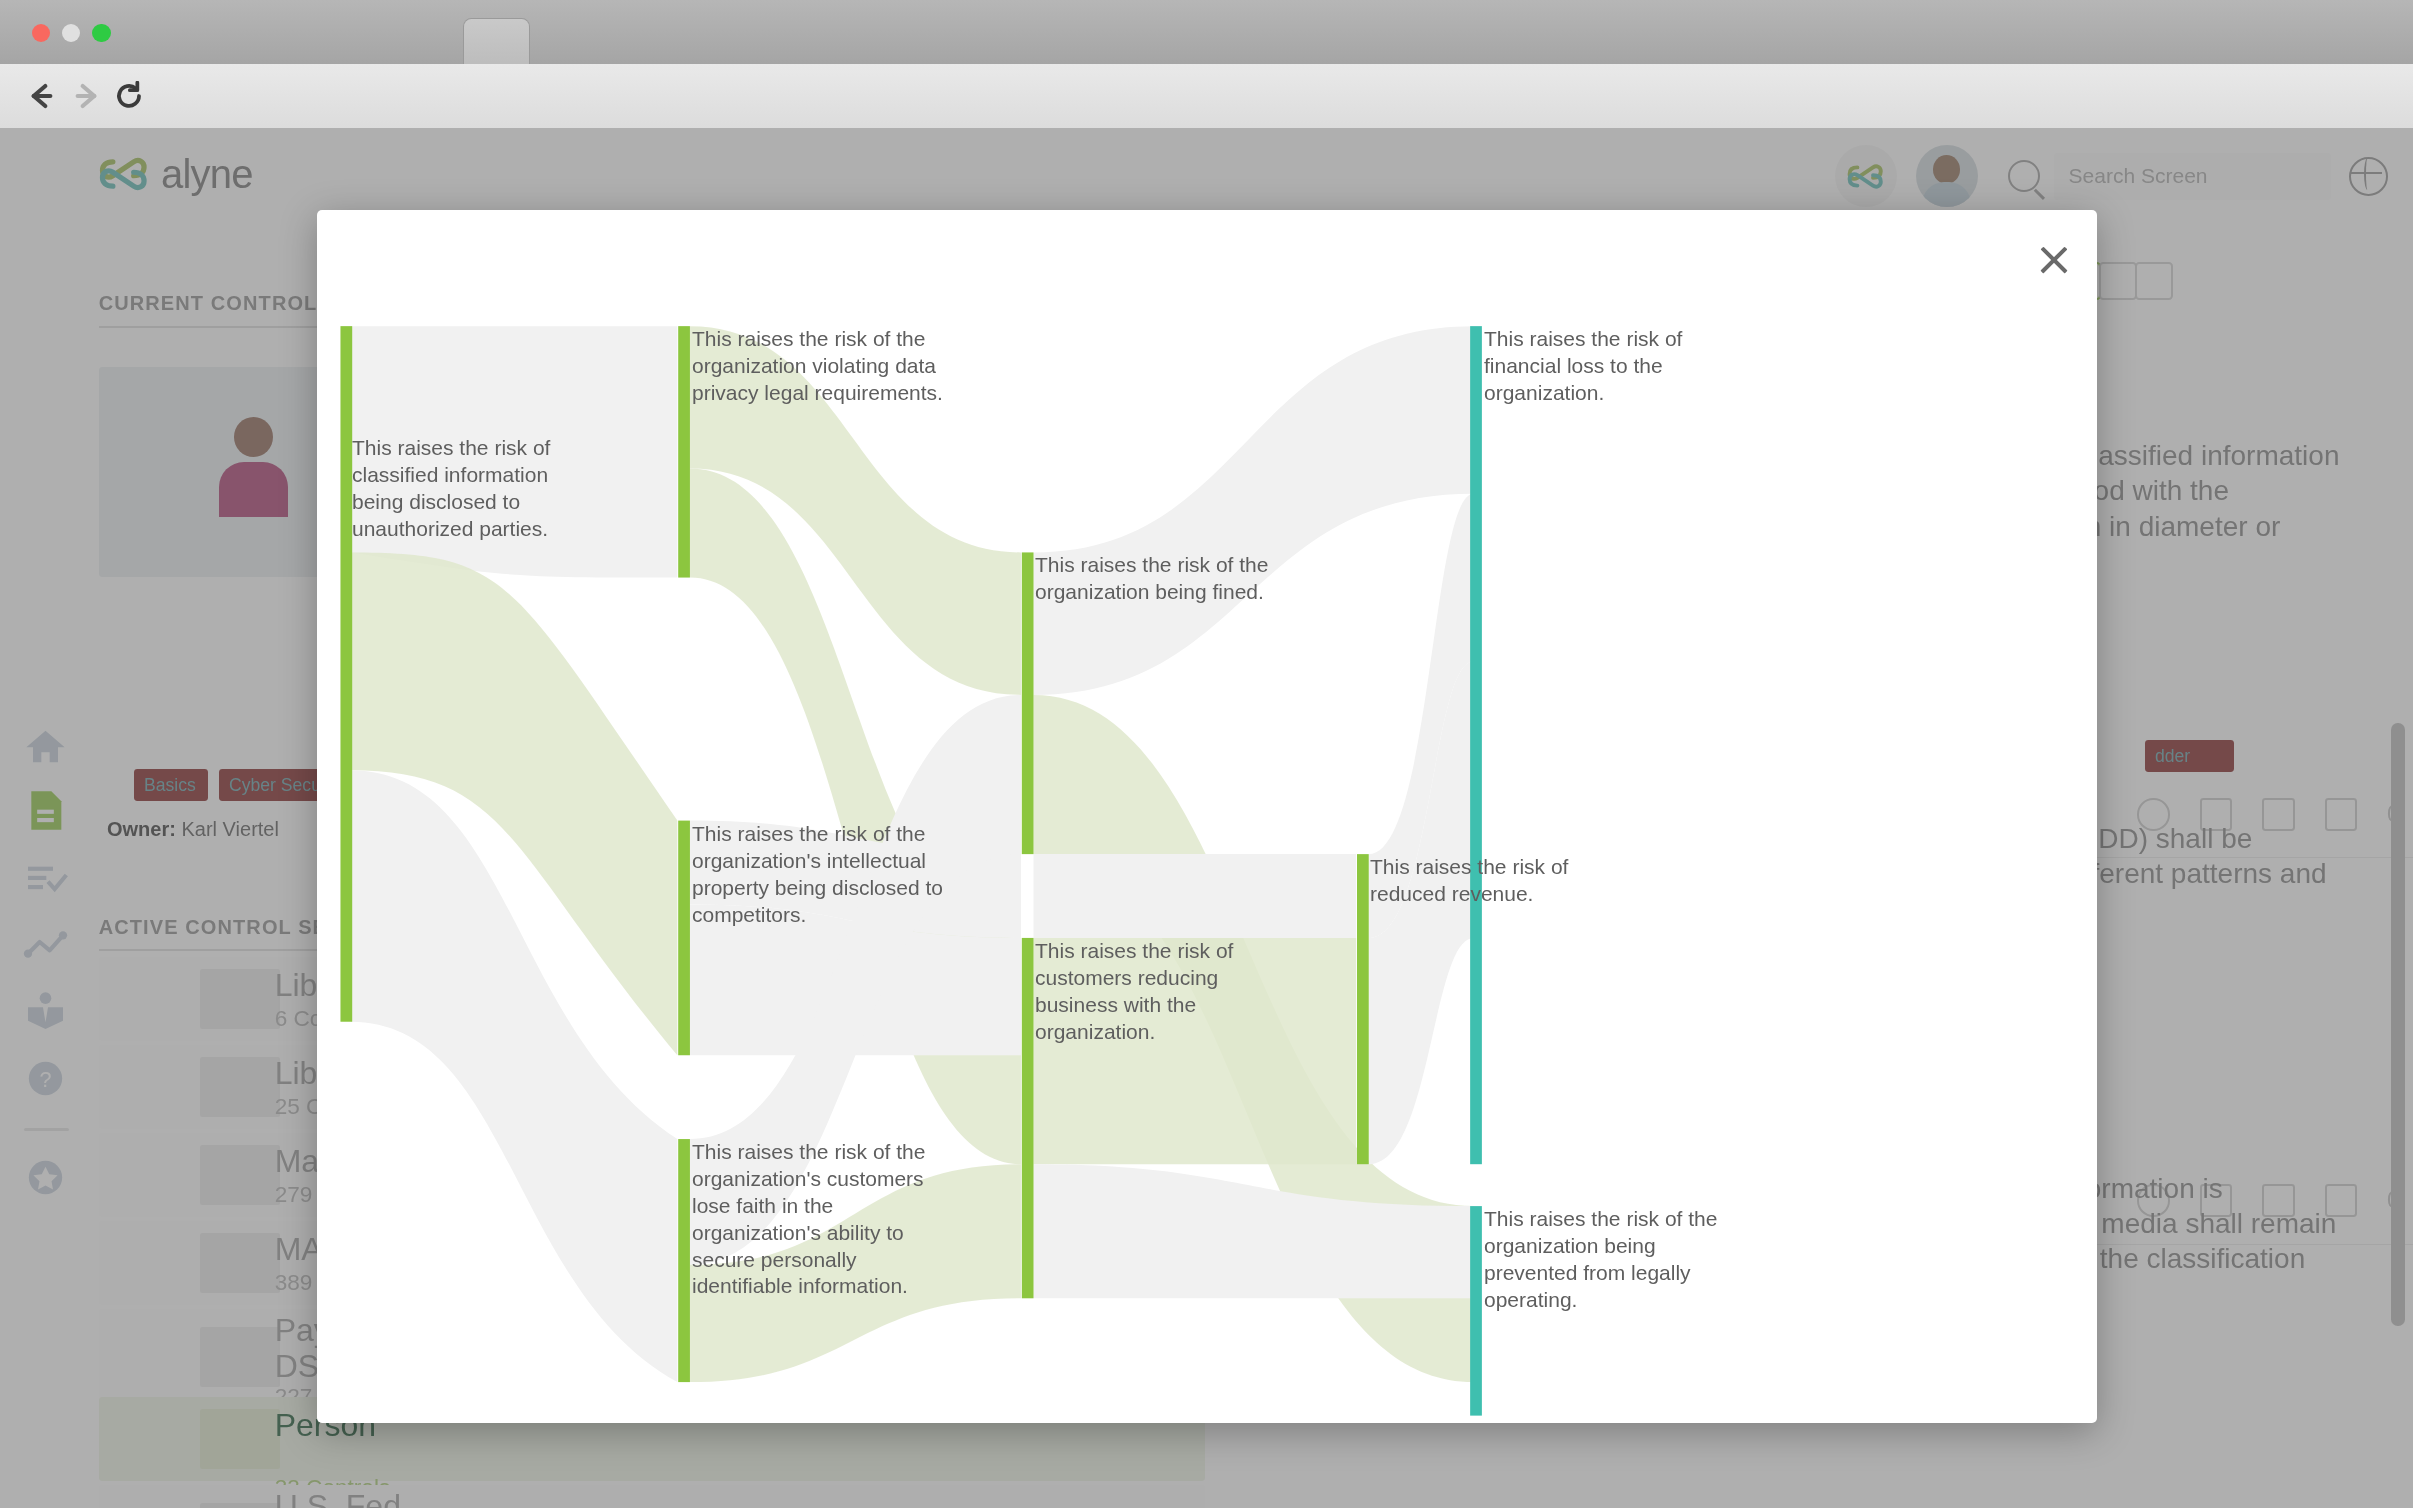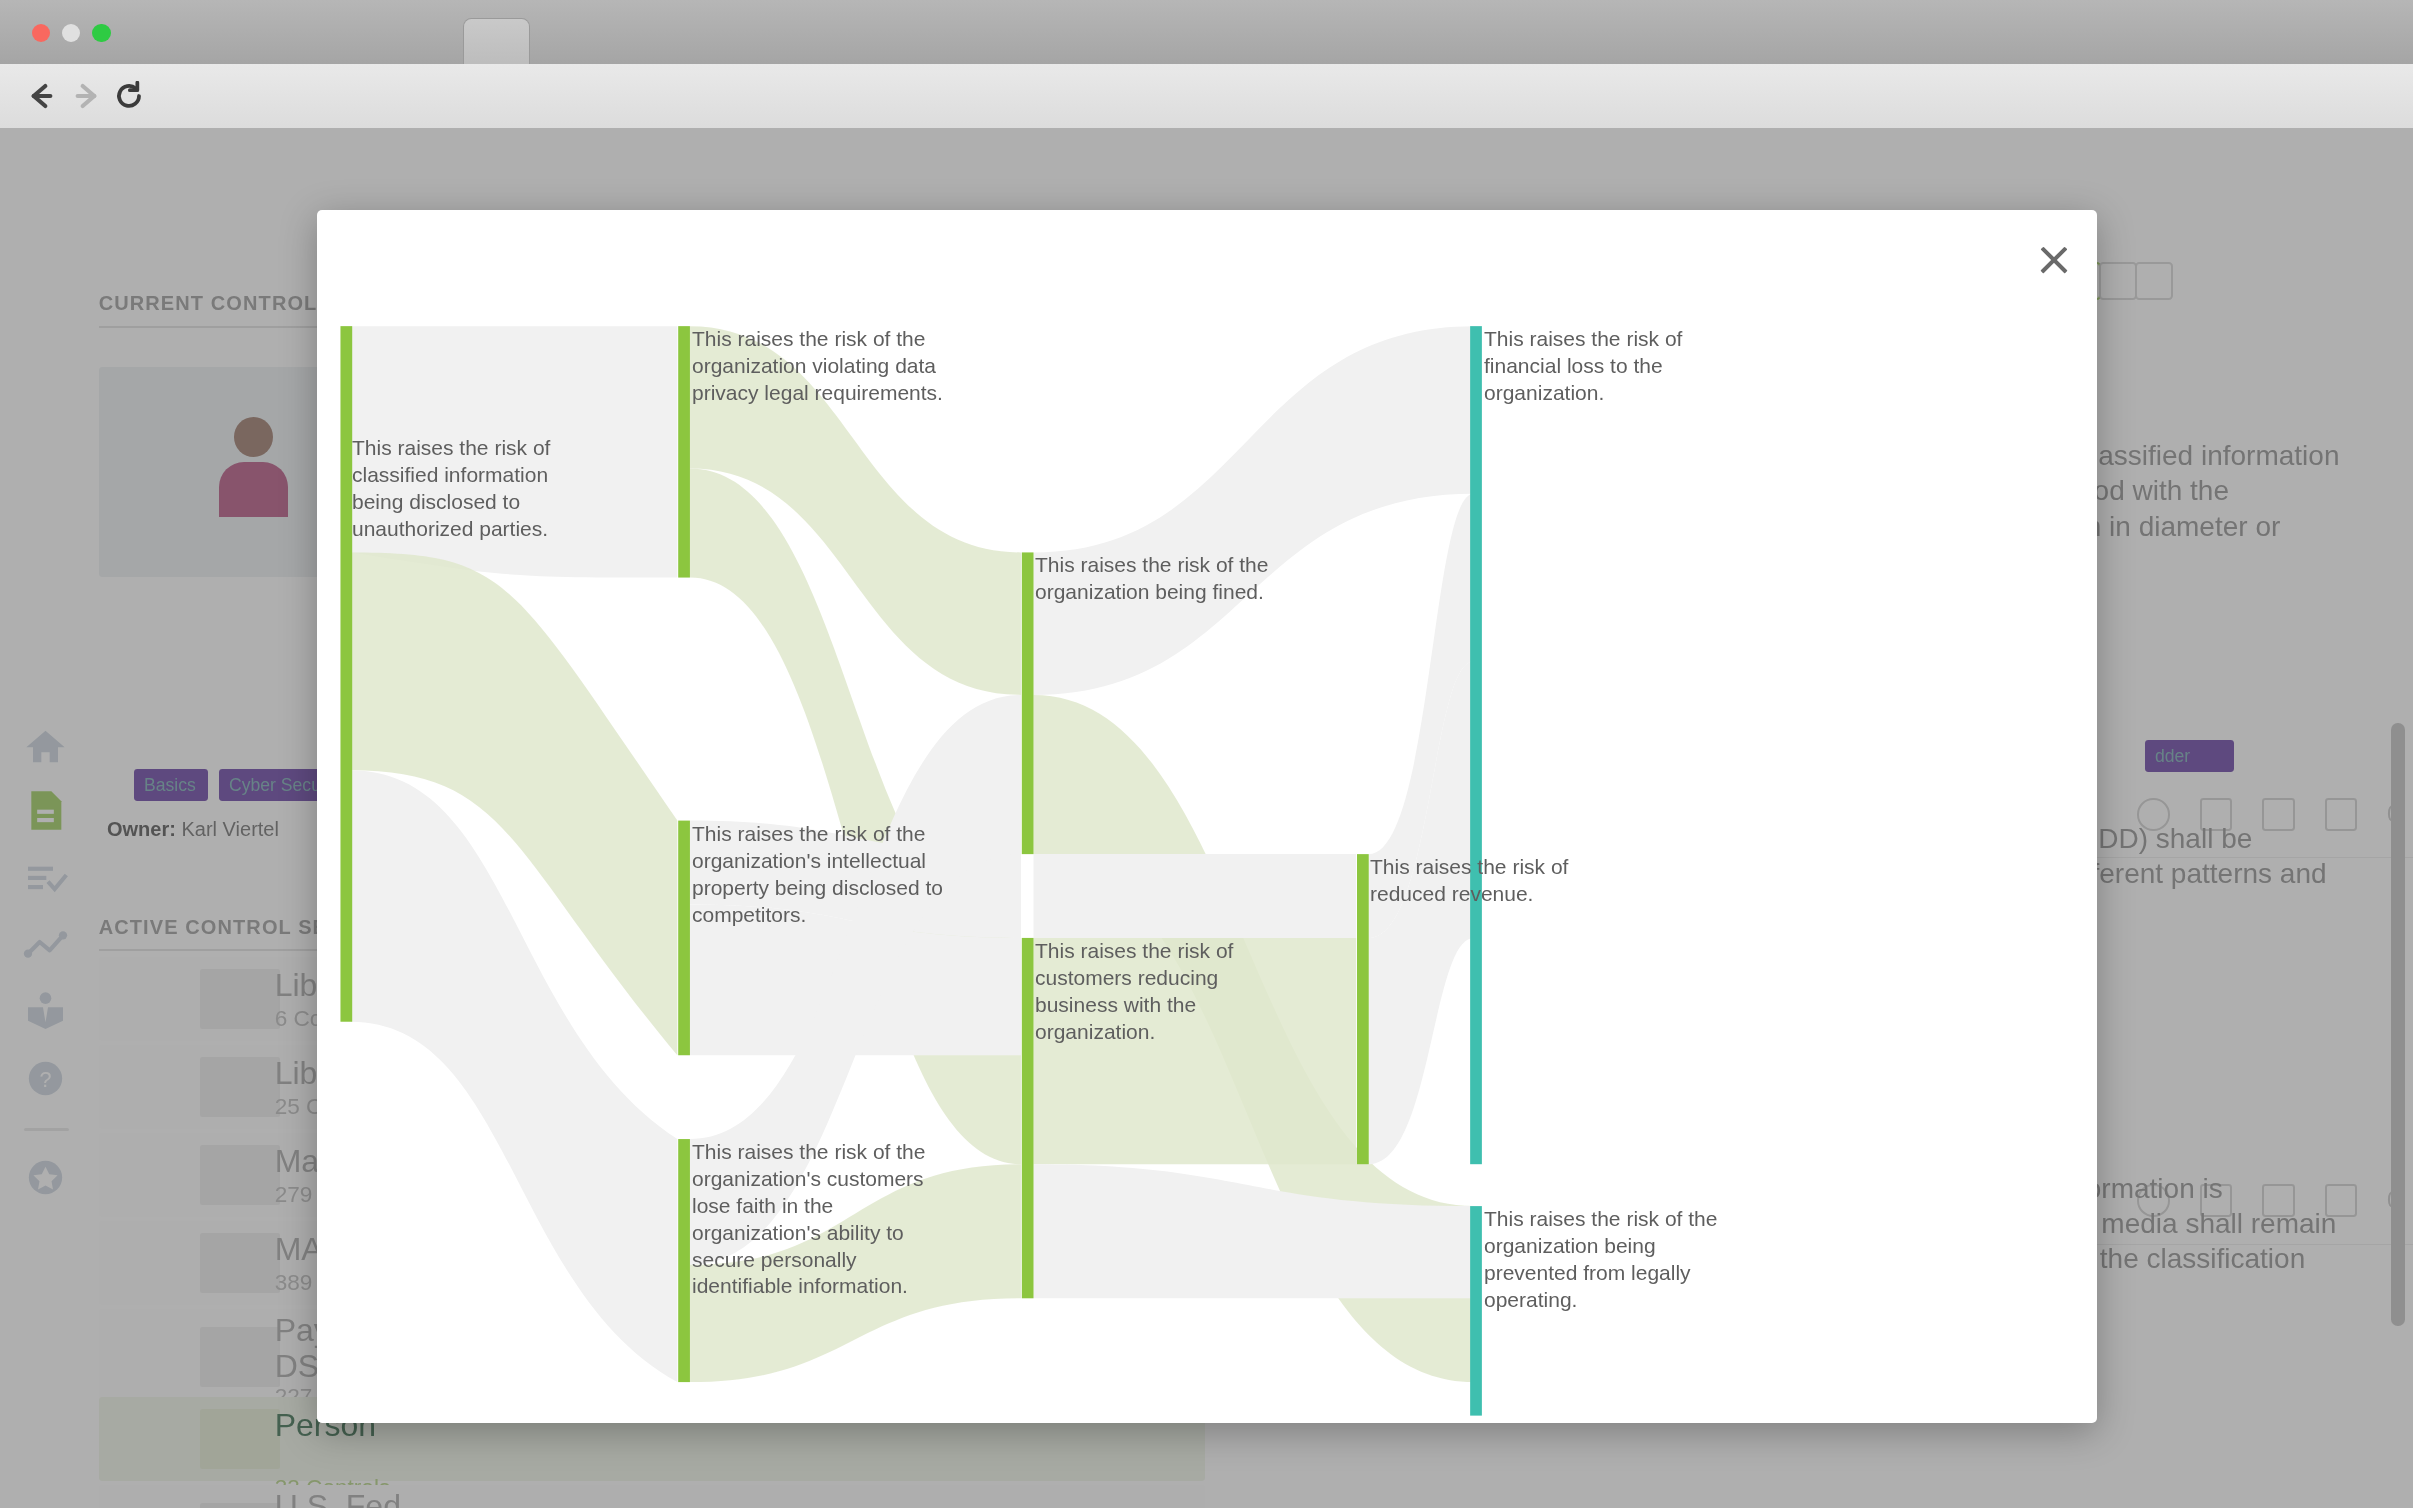--- a/index.html
+++ b/index.html
@@ -63,21 +63,21 @@
   .sb-div{position:absolute;left:23.5px;width:45px;height:3.4px;background:#e3e3e3;border-radius:1.7px;}
 
   .content{position:absolute;left:92px;top:92px;width:2321px;height:1288px;background:#fff;}
   .sec-label{position:absolute;font-size:20px;font-weight:bold;letter-spacing:1.1px;color:#8a8a8a;}
   .sec-rule{position:absolute;height:1.7px;background:#dcdcdc;}
 
   .hero-card{position:absolute;left:6.7px;top:147px;width:310px;height:210px;background:#e8eef0;border-radius:3.4px;overflow:hidden;}
   .hero-person{position:absolute;left:117px;top:50px;width:75px;height:101px;}
   .hero-person .h{position:absolute;left:18.4px;top:0;width:39px;height:40px;border-radius:50%;background:#8a5f4e;}
   .hero-person .t{position:absolute;left:3.4px;top:45px;width:69px;height:55px;border-radius:25px 25px 0 0;background:#a8366b;}
-  .chip{position:absolute;height:32px;border-radius:3.4px;background:#4c1d95;color:#5f9ea6;font-size:17.6px;display:flex;align-items:center;padding:0 10px;box-sizing:border-box;}
+  .chip{position:absolute;height:32px;border-radius:3.4px;background:#7f1d1d;color:#5f9ea6;font-size:17.6px;display:flex;align-items:center;padding:0 10px;box-sizing:border-box;}
   .owner-line{position:absolute;font-size:20px;color:#555;}
   .owner-line b{color:#333;}
 
   .list-row{position:absolute;left:6.7px;width:1106px;height:84px;background:#fcfcfc;border-radius:3.4px;}
   .list-row.sel{background:#eef3e4;}
   .lr-title{position:absolute;left:176px;font-size:32px;color:#9a9a9a;white-space:nowrap;}
   .lr-sub{position:absolute;left:176px;font-size:22.6px;color:#b0b0b0;white-space:nowrap;}
   .list-row.sel .lr-title{color:#14532d;} .list-row.sel .lr-sub{color:#a4c96a;margin-top:29px;}
   .lr-ico{position:absolute;left:101px;width:80px;height:60px;background:#e9e9e9;border-radius:2.5px;}
   .list-row.sel .lr-ico{background:#dfe8cd;}
@@ -160,20 +160,46 @@
     </span>
     <span class="hamburger">
         <i></i>
         <i></i>
         <i></i>
       </span>
   </div>
 
   <div class="app">
 
+    <div class="app-header">
+      <div class="logo">
+        <svg width="52" height="52" viewBox="0 0 30 30">
+          <path d="M8 8c-4 0-6 2-6 5s3 5 6 3l12-8c3-2 6 0 6 3s-2 5-6 5" fill="none" stroke="#9ab84a" stroke-width="3" stroke-linecap="round"></path>
+          <path d="M8 22c-4 0-6-2-6-5s3-5 6-3l12 8c3 2 6 0 6-3s-2-5-6-5" fill="none" stroke="#56b6b0" stroke-width="3" stroke-linecap="round"></path>
+        </svg>
+        <span class="logo-text">alyne</span>
+      </div>
+      <div class="hdr-right">
+        <span class="hdr-badge">
+          <svg width="39" height="39" viewBox="0 0 30 30">
+            <path d="M8 8c-4 0-6 2-6 5s3 5 6 3l12-8c3-2 6 0 6 3s-2 5-6 5" fill="none" stroke="#9ab84a" stroke-width="3" stroke-linecap="round"></path>
+            <path d="M8 22c-4 0-6-2-6-5s3-5 6-3l12 8c3 2 6 0 6-3s-2-5-6-5" fill="none" stroke="#56b6b0" stroke-width="3" stroke-linecap="round"></path>
+          </svg>
+        </span>
+        <span class="avatar">
+            <i class="head"></i>
+            <i class="body"></i>
+          </span>
+        <span class="search-wrap">
+          <span class="search-ic"></span>
+          <span class="search-box">Search Screen</span>
+        </span>
+        <span class="globe"></span>
+      </div>
+    </div>
 
     <div class="sidebar">
       <span class="sb-item" style="top:499px">
         <svg width="45" height="45" viewBox="0 0 54 54">
             <path d="M27 8 L50 28 H42 V46 H32 V34 H22 V46 H12 V28 H4 Z" fill="#c3cdda"></path>
           </svg>
       </span>
       <span class="sb-item" style="top:563px">
         <svg width="45" height="45" viewBox="0 0 54 54">
             <path d="M10 4 h24 l12 12 v34 h-36 Z" fill="#8CC63F"></path>

